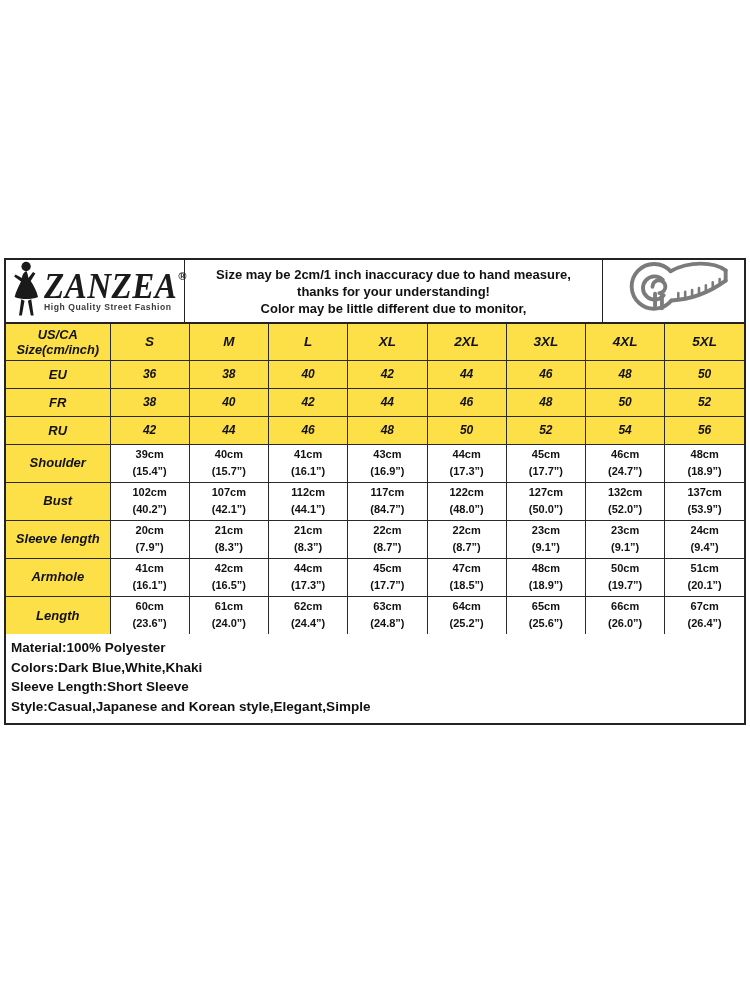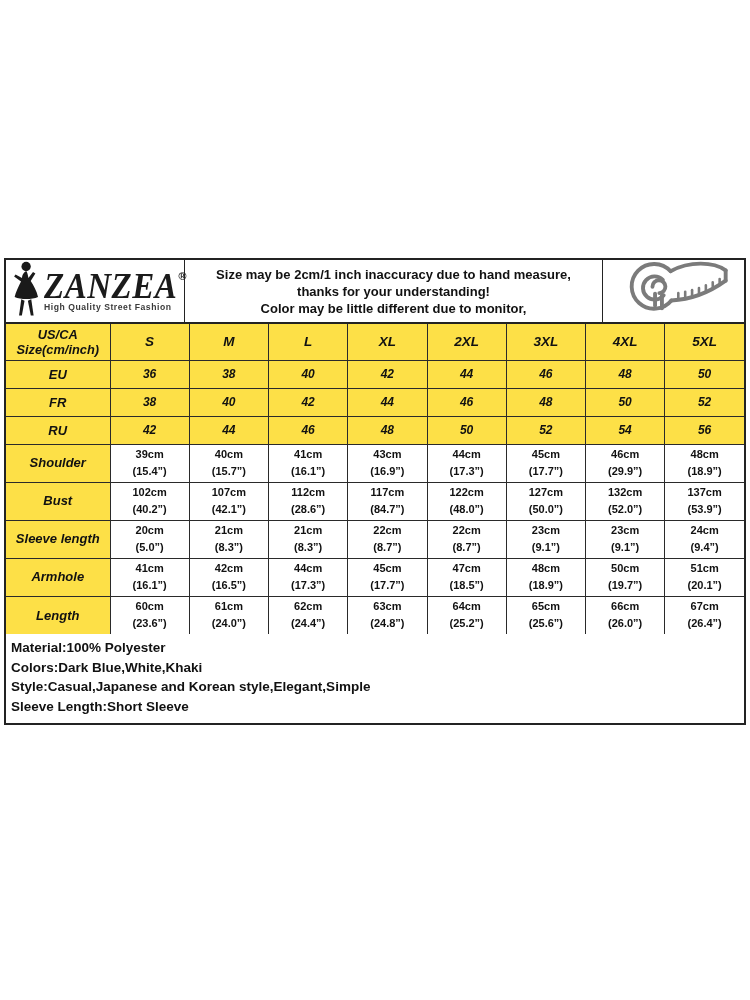--- a/index.html
+++ b/index.html
@@ -194,41 +194,41 @@
       <td>
             <div>44cm</div>
             <div>(17.3”)</div>
           </td>
       <td>
             <div>45cm</div>
             <div>(17.7”)</div>
           </td>
       <td>
             <div>46cm</div>
-            <div>(29.9”)</div>
+            <div>(24.7”)</div>
           </td>
       <td>
             <div>48cm</div>
             <div>(18.9”)</div>
           </td>
     </tr>
 
     <tr class="measure-row">
       <td class="row-label gray-cell">Bust</td>
       <td>
             <div>102cm</div>
             <div>(40.2”)</div>
           </td>
       <td>
             <div>107cm</div>
             <div>(42.1”)</div>
           </td>
       <td>
             <div>112cm</div>
-            <div>(28.6”)</div>
+            <div>(44.1”)</div>
           </td>
       <td>
             <div>117cm</div>
             <div>(84.7”)</div>
           </td>
       <td>
             <div>122cm</div>
             <div>(48.0”)</div>
           </td>
       <td>
@@ -242,21 +242,21 @@
       <td>
             <div>137cm</div>
             <div>(53.9”)</div>
           </td>
     </tr>
 
     <tr class="measure-row">
       <td class="row-label gray-cell">Sleeve length</td>
       <td>
             <div>20cm</div>
-            <div>(5.0”)</div>
+            <div>(7.9”)</div>
           </td>
       <td>
             <div>21cm</div>
             <div>(8.3”)</div>
           </td>
       <td>
             <div>21cm</div>
             <div>(8.3”)</div>
           </td>
       <td>
@@ -351,17 +351,17 @@
             <div>67cm</div>
             <div>(26.4”)</div>
           </td>
     </tr>
   </tbody>
     </table>
 
   <div class="details">
     <div>Material:100% Polyester</div>
     <div>Colors:Dark Blue,White,Khaki</div>
+    <div>Sleeve Length:Short Sleeve</div>
     <div>Style:Casual,Japanese and Korean style,Elegant,Simple</div>
-    <div>Sleeve Length:Short Sleeve</div>
   </div>
 
 </div>
 
 </body></html>

